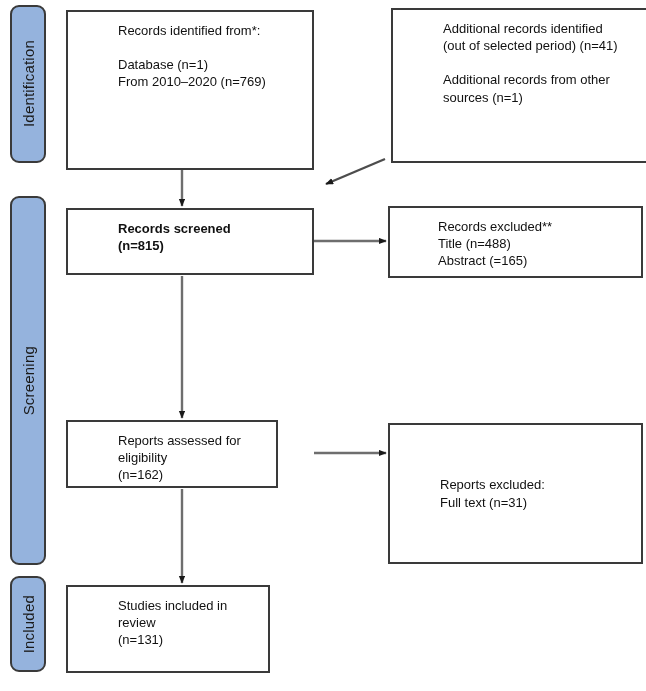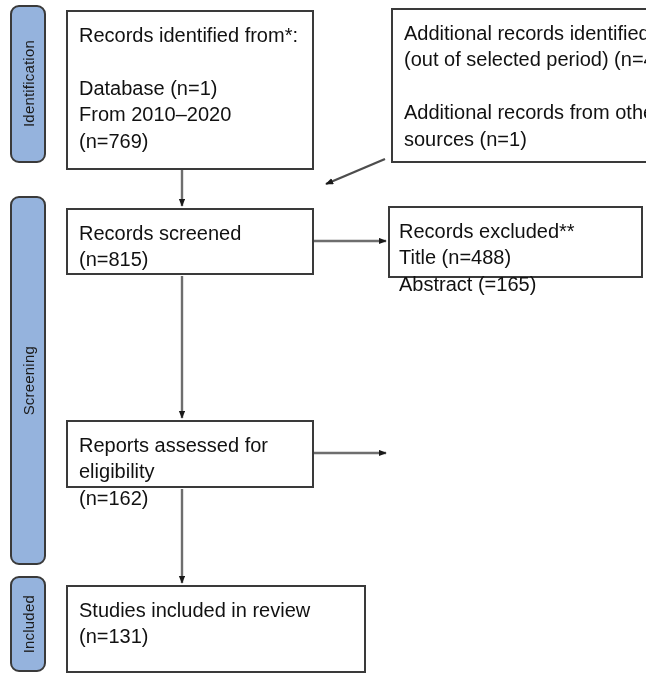--- a/index.html
+++ b/index.html
@@ -42,24 +42,25 @@
 
   
   .flow-box {
     position: absolute;
     background: #ffffff;
     border: 2px solid #3a3a3a;
     box-sizing: border-box;
     padding: 10px 11px;
   }
   .flow-box .box-text {
-    font-size: 20px;
+    font-size: 13px;
     line-height: 1.32;
     color: #111111;
     white-space: pre-line;
+    margin-left: 39px;
   }
   .flow-box.vcenter {
     display: flex;
     align-items: center;
   }
 
   
   #connectors {
     position: absolute;
     left: 0;
@@ -94,38 +95,42 @@
   </div>
 
   <div class="flow-box" style="left:391px; top:8px; width:296px; height:155px;">
     <div class="box-text">Additional records identified
 (out of selected period) (n=41)
 
 Additional records from other
 sources (n=1)</div>
   </div>
 
-  <div class="flow-box" style="left:66px; top:208px; width:248px; height:67px;">
+  <div class="flow-box" style="left:66px; top:208px; width:248px; height:67px;font-weight:bold;">
     <div class="box-text">Records screened
 (n=815)</div>
   </div>
 
   <div class="flow-box" style="left:388px; top:206px; width:255px; height:72px;padding-left:9px;">
     <div class="box-text">Records excluded**
 Title (n=488)
 Abstract (=165)</div>
   </div>
 
-  <div class="flow-box" style="left:66px; top:420px; width:248px; height:68px;">
+  <div class="flow-box" style="left:66px; top:420px; width:212px; height:68px;">
     <div class="box-text">Reports assessed for eligibility
 (n=162)</div>
   </div>
 
+  <div class="flow-box vcenter" style="left:388px; top:423px; width:255px; height:141px;">
+    <div class="box-text">Reports excluded:
+Full text (n=31)</div>
+  </div>
 
-  <div class="flow-box" style="left:66px; top:585px; width:300px; height:88px;">
+  <div class="flow-box" style="left:66px; top:585px; width:204px; height:88px;">
     <div class="box-text">Studies included in review
 (n=131)</div>
   </div>
 
   <svg id="connectors" viewBox="0 0 646 691" xmlns="http://www.w3.org/2000/svg">
     <defs>
       <marker id="arrowhead" markerWidth="9" markerHeight="9" refX="7.2" refY="3.2" orient="auto" markerUnits="userSpaceOnUse">
         <path d="M0,0 L8,3.2 L0,6.4 z" fill="#1a1a1a"></path>
       </marker>
     </defs>

